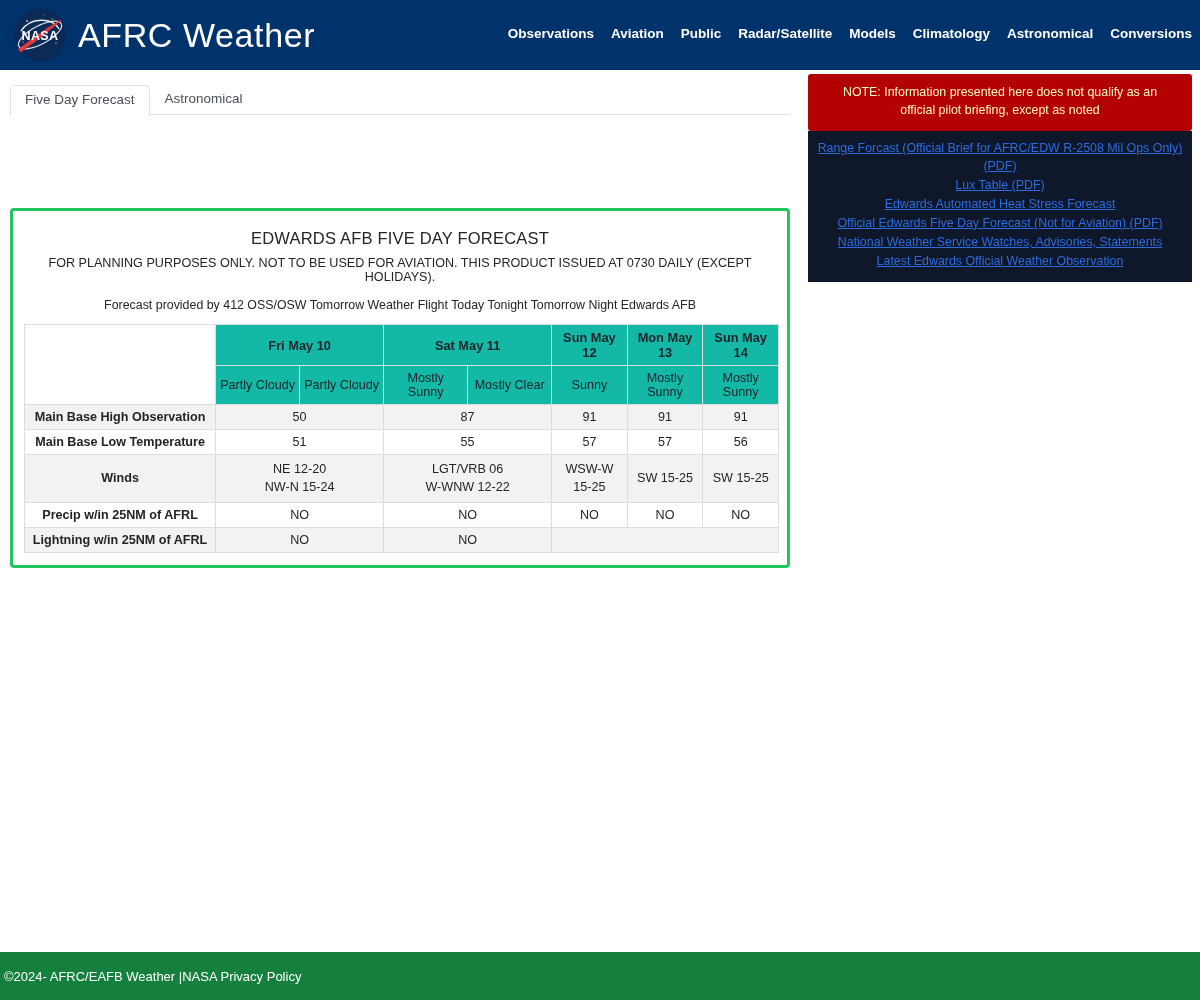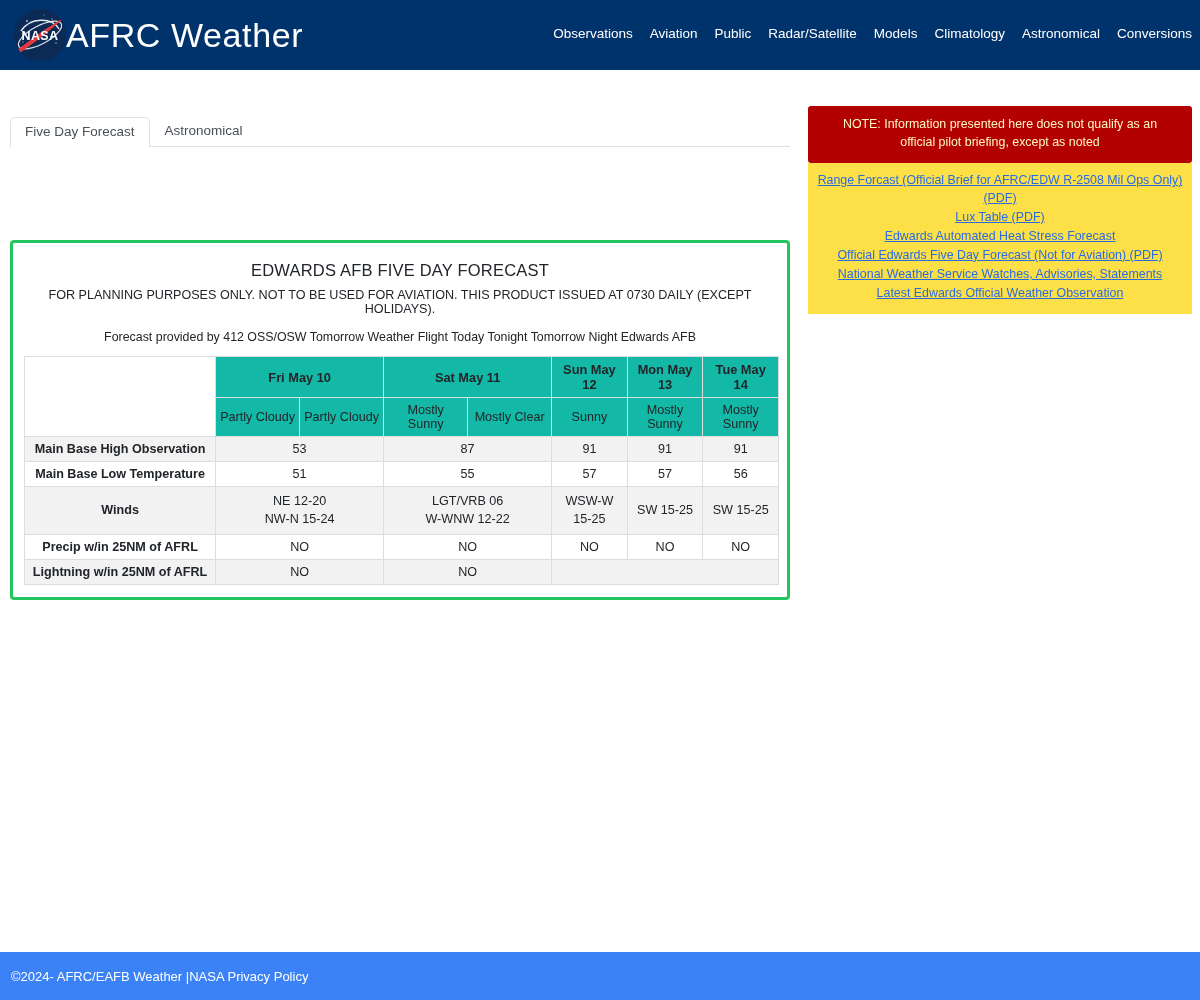--- a/index.html
+++ b/index.html
@@ -14,49 +14,48 @@
 
   
   .site-header {
     height: 70px;
     background: #00336b;
     display: flex;
     align-items: center;
     padding: 0 12px 0 14px;
     position: relative;
   }
-  .brand { display: flex; align-items: center; gap: 0; }
+  .brand { display: flex; align-items: center; gap: 12px; }
   .nasa-logo {
     width: 52px; height: 52px; border-radius: 50%;
     background: #0b2a56;
     position: relative; overflow: hidden; flex: 0 0 auto;
     display: block;
   }
   .brand-title {
     color: #ffffff;
     font-size: 34px;
     letter-spacing: 0.6px;
     font-weight: 400;
     white-space: nowrap;
   }
   .main-nav {
     position: absolute; right: 8px; top: 26px;
     display: flex; gap: 17px; align-items: center;
   }
   .main-nav a {
     color: #ffffff; text-decoration: none;
-    font-size: 13.5px; white-space: nowrap;
+    font-size: 13.5px; white-space: nowrap; font-weight: bold;
   }
 
   
   .page-body {
     position: relative;
     height: 722px;
     background: #fff;
-    margin-top: 32px;
   }
 
   
   .tabs {
     position: absolute; left: 10px; top: 14px;
     width: 780px;
     display: flex;
     align-items: flex-end;
     border-bottom: 1px solid #dee2e6;
     height: 31px;
@@ -147,42 +146,42 @@
   .note-box {
     background: #b30000;
     color: #fef9c3;
     font-size: 12.4px;
     line-height: 1.45;
     text-align: center;
     padding: 10px 16px 11px 16px;
     border-radius: 3px;
   }
   .links-box {
-    background: #fde047;
+    background: #0f172a;
     padding: 9px 4px 10px 4px;
     text-align: center;
   }
   .links-box a {
     display: block;
     color: #2a6ce0;
     font-size: 12.4px;
     line-height: 1.45;
     text-decoration: underline;
     margin: 0 0 1px 0;
   }
 
   
   .site-footer {
     position: absolute;
     left: 0; top: 952px;
     width: 1200px; height: 48px;
-    background: #3b82f6;
+    background: #15803d;
     color: #ffffff;
     display: flex; align-items: center;
-    padding-left: 11px;
+    padding-left: 4px;
     font-size: 13px;
   }
   .site-footer a { color:#ffffff; text-decoration:none; }
 </style>
 </head>
 <body>
 
 <div class="site-header">
   <div class="brand">
     <span class="nasa-logo">
@@ -237,36 +236,36 @@
           <col class="c-day">
           <col class="c-day">
       </colgroup>
       <thead>
         <tr>
           <th class="corner" rowspan="2"></th>
           <th class="day" colspan="2">Fri May 10</th>
           <th class="day" colspan="2">Sat May 11</th>
           <th class="day">Sun May 12</th>
           <th class="day">Mon May 13</th>
-          <th class="day">Tue May 14</th>
+          <th class="day">Sun May 14</th>
         </tr>
         <tr>
           <th class="cond">Partly Cloudy</th>
           <th class="cond">Partly Cloudy</th>
           <th class="cond">Mostly Sunny</th>
           <th class="cond">Mostly Clear</th>
           <th class="cond">Sunny</th>
           <th class="cond">Mostly Sunny</th>
           <th class="cond">Mostly Sunny</th>
         </tr>
       </thead>
       <tbody>
           <tr class="stripe">
             <td class="rowlabel">Main Base High Observation</td>
-            <td colspan="2">53</td>
+            <td colspan="2">50</td>
             <td colspan="2">87</td>
             <td>91</td>
             <td>91</td>
             <td>91</td>
           </tr>
           <tr class="plain">
             <td class="rowlabel">Main Base Low Temperature</td>
             <td colspan="2">51</td>
             <td colspan="2">55</td>
             <td>57</td>

